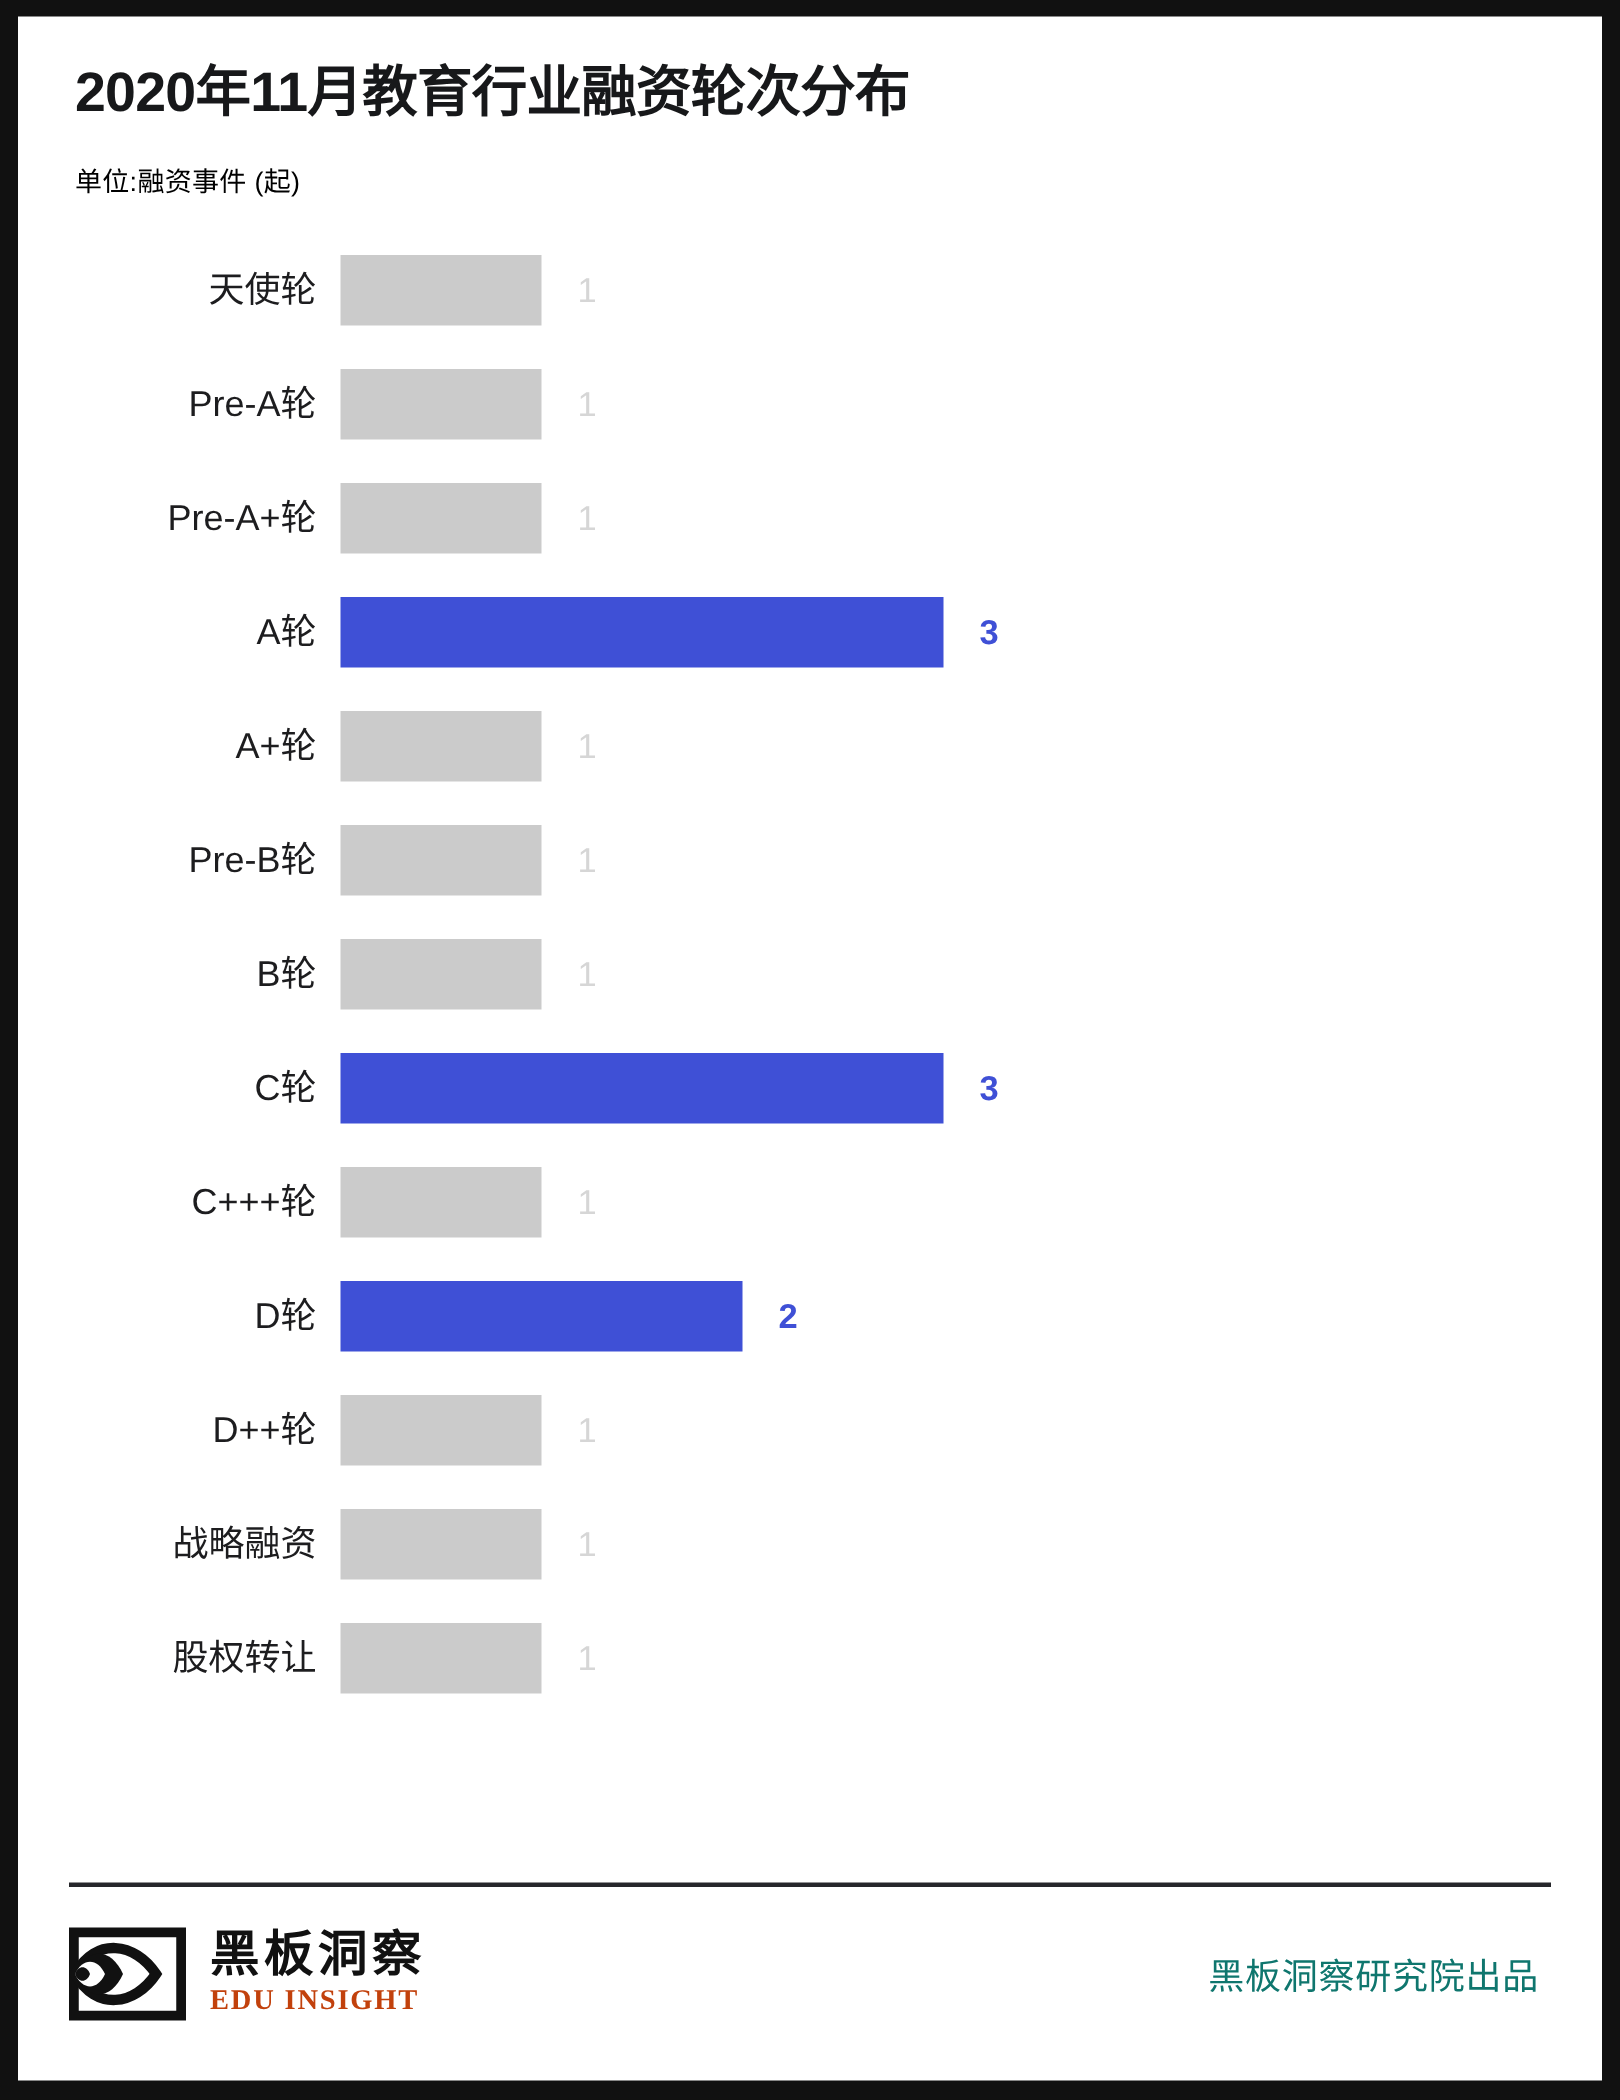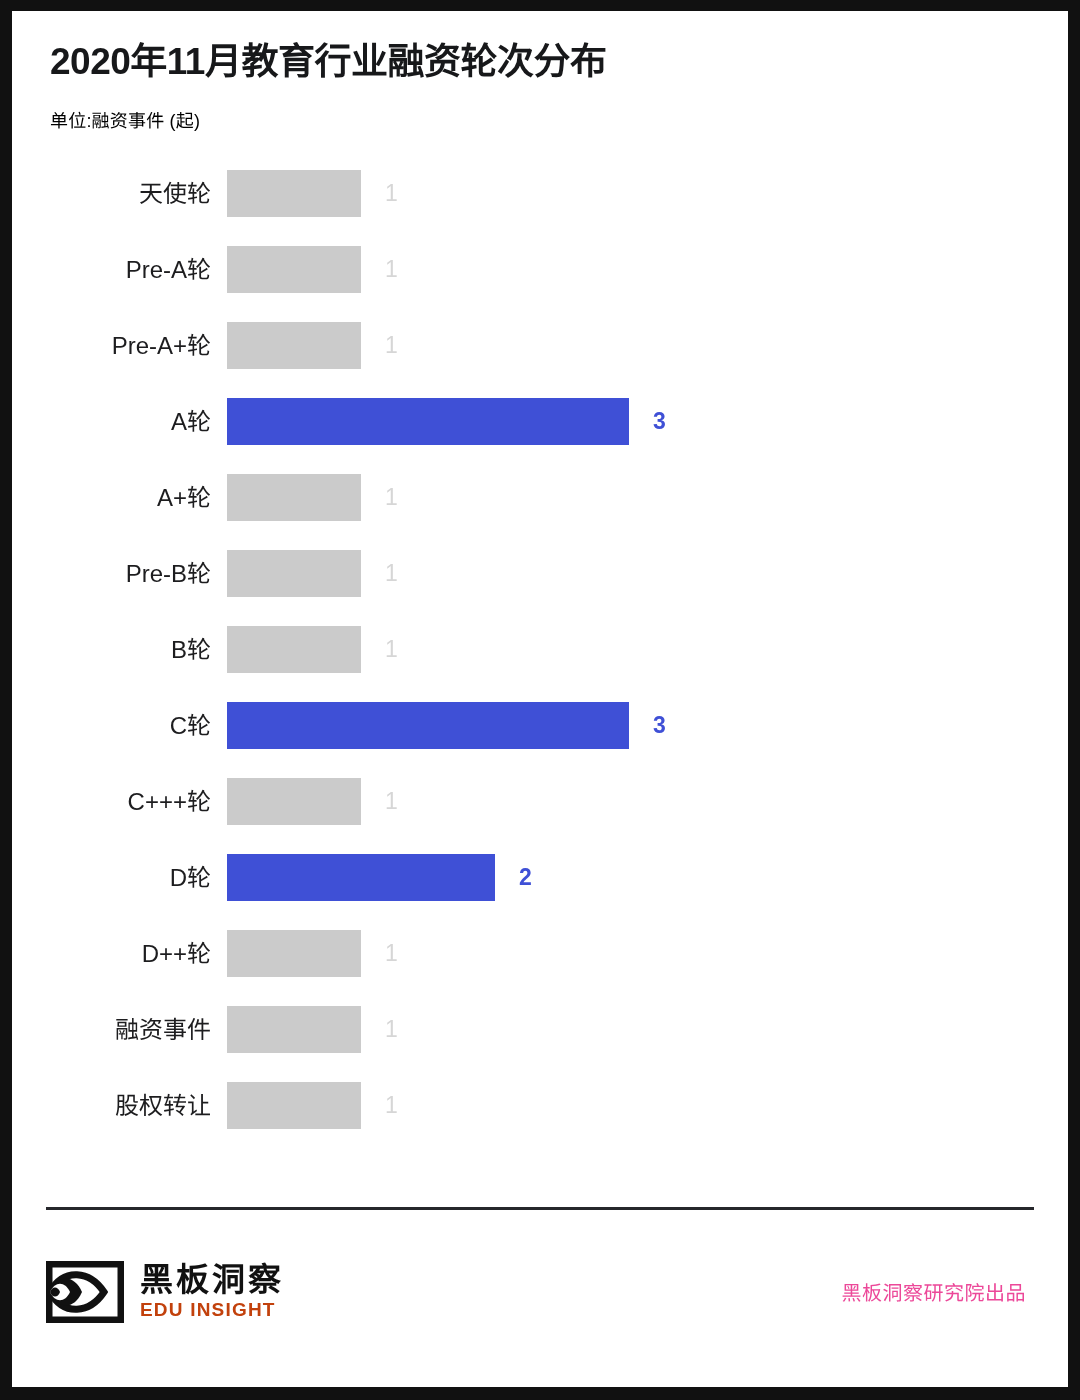--- a/index.html
+++ b/index.html
@@ -101,21 +101,22 @@
 
   .bar-value.gray { color: #d6d6d6; font-weight: normal; }
   .bar-value.blue { color: #3f50d6; }
 
   
   .footer {
     position: absolute;
     left: 0;
     right: 0;
     bottom: 0;
-    height: 180px;
+    height: 132px;
+    font-family: Liberation Serif, serif;
   }
 
   .footer-divider {
     position: absolute;
     top: 0;
     left: 34px;
     right: 34px;
     height: 3px;
     background: #26272b;
   }
@@ -161,22 +162,22 @@
 
   .brand-en {
     font-size: 19px;
     font-weight: bold;
     color: #c2410c;
     letter-spacing: 1.2px;
     line-height: 1.05;
   }
 
   .footer-credit {
-    font-size: 20px;
-    color: #ec4899;
+    font-size: 24px;
+    color: #0f766e;
     letter-spacing: 0.5px;
     white-space: nowrap;
   }
 </style>
 </head>
 <body>
 
 <div class="frame">
   <div class="card">
 
@@ -257,21 +258,21 @@
           </div>
         </div>
         <div class="bar-row">
           <div class="bar-label">D++轮</div>
           <div class="bar-track">
             <div class="bar gray" style="width: 134px;"></div>
             <div class="bar-value gray">1</div>
           </div>
         </div>
         <div class="bar-row">
-          <div class="bar-label">融资事件</div>
+          <div class="bar-label">战略融资</div>
           <div class="bar-track">
             <div class="bar gray" style="width: 134px;"></div>
             <div class="bar-value gray">1</div>
           </div>
         </div>
         <div class="bar-row">
           <div class="bar-label">股权转让</div>
           <div class="bar-track">
             <div class="bar gray" style="width: 134px;"></div>
             <div class="bar-value gray">1</div>

